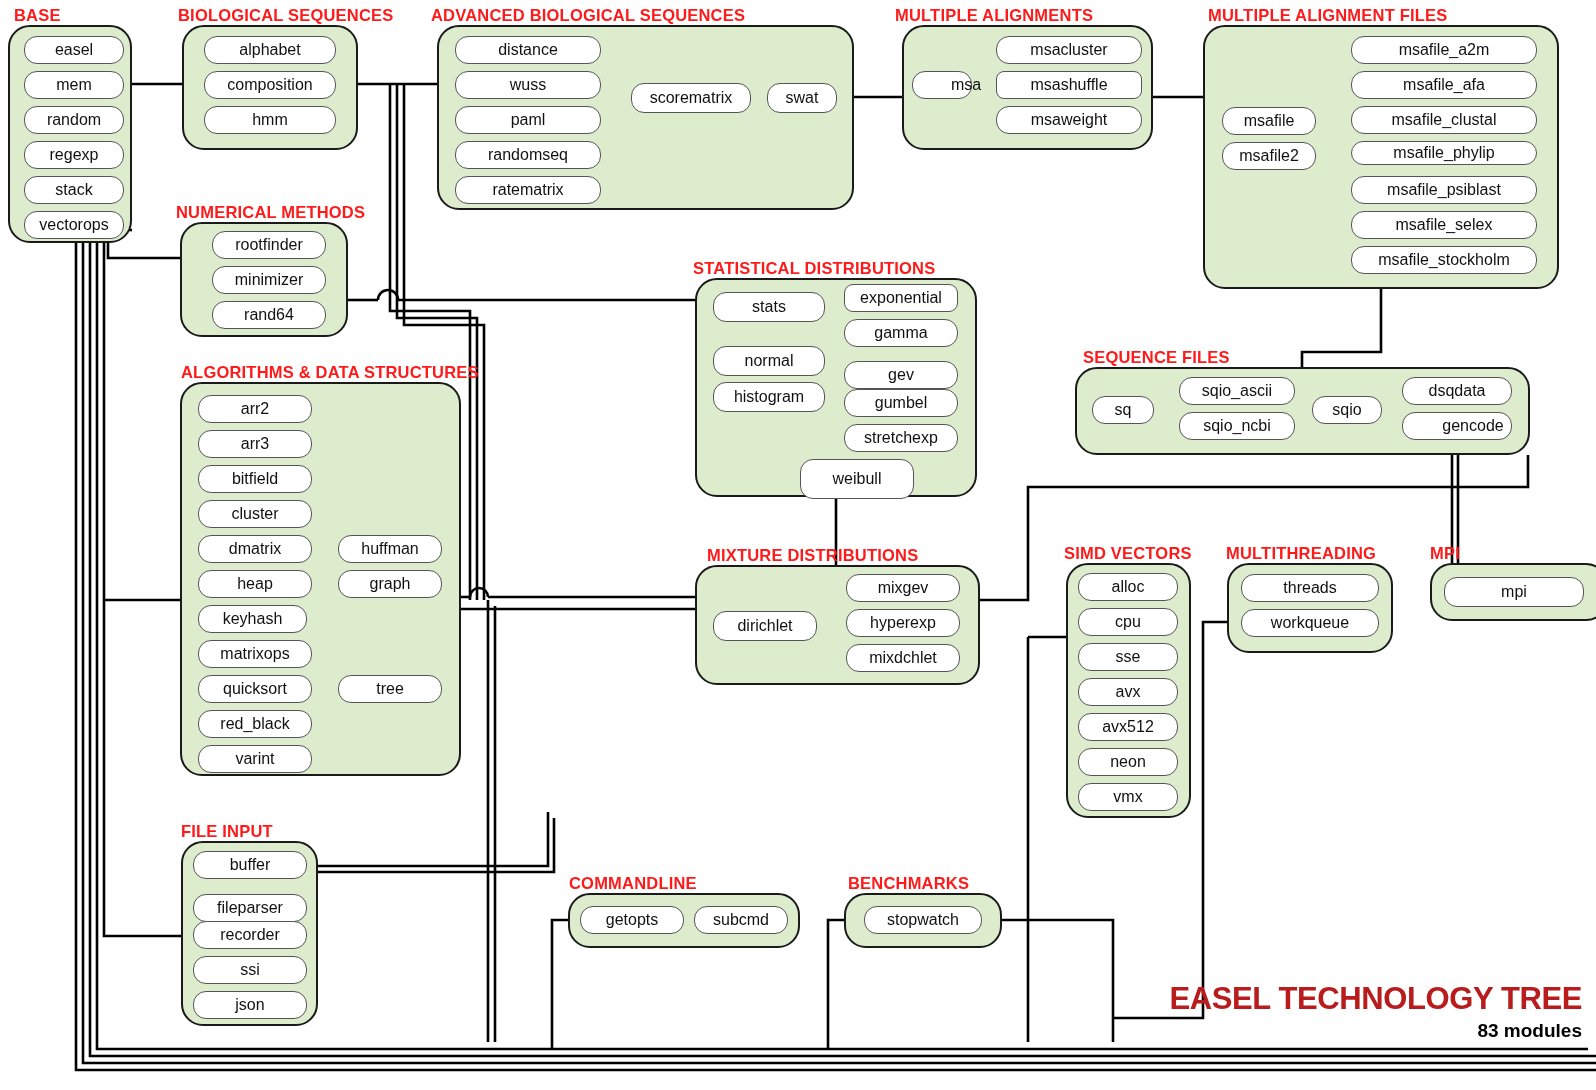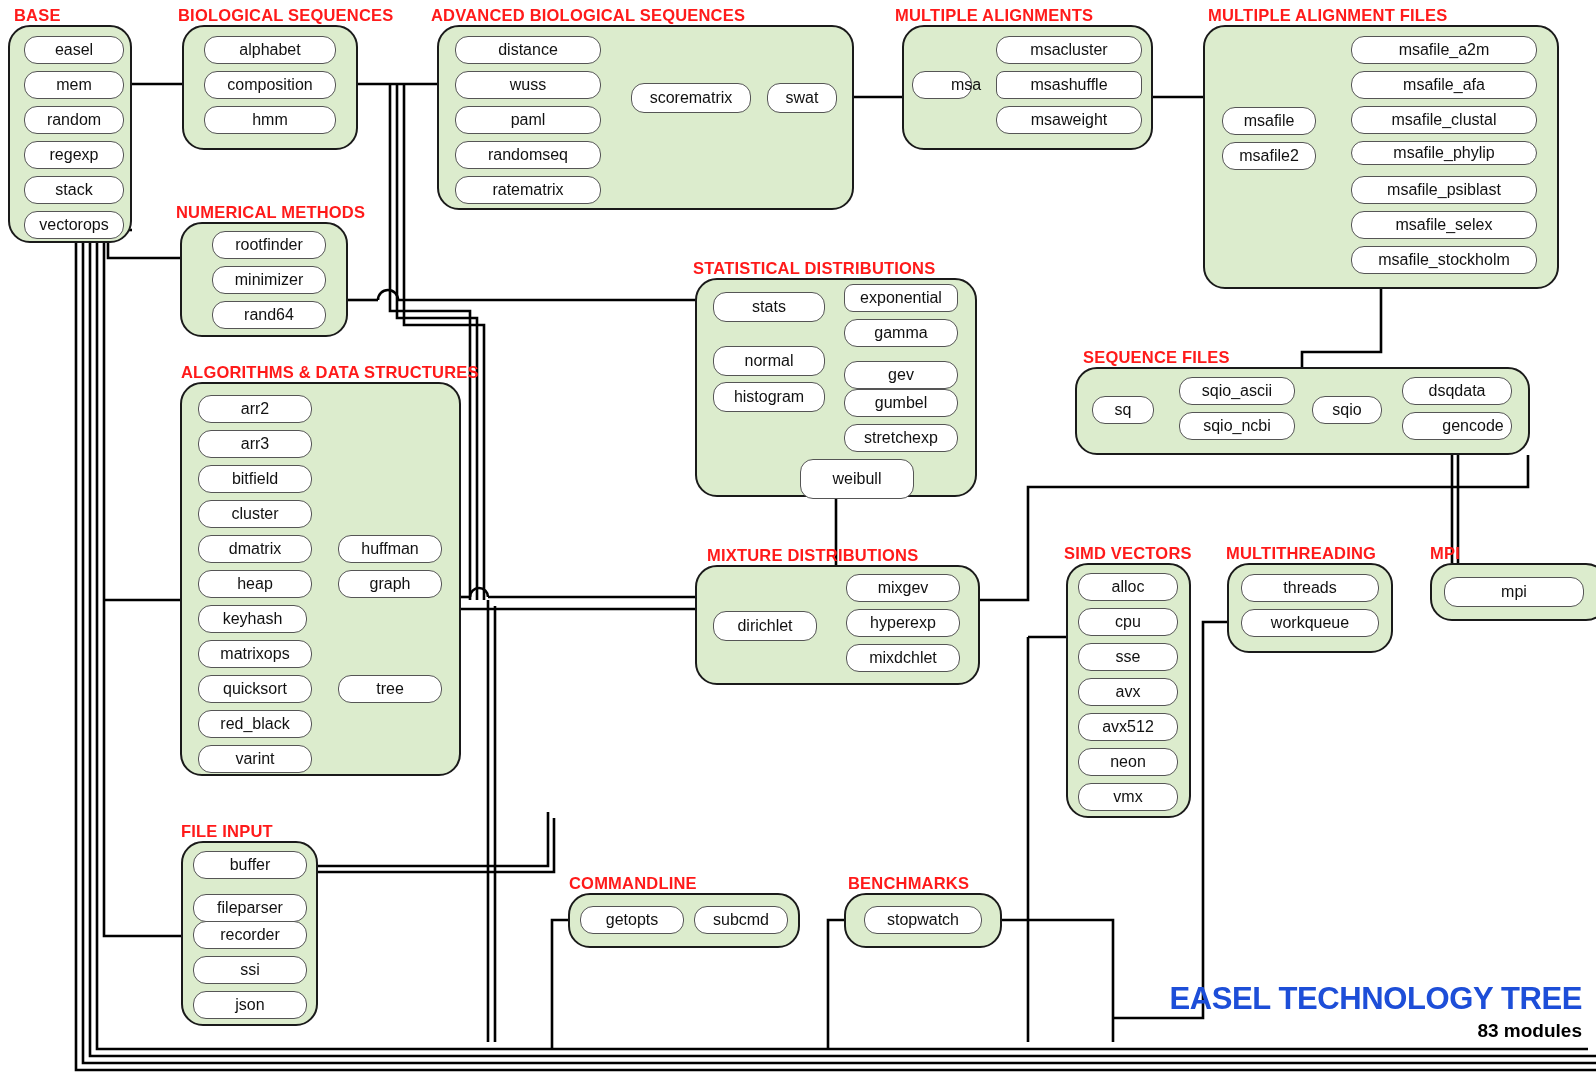--- a/index.html
+++ b/index.html
@@ -10,21 +10,21 @@
             pointer-events:none;z-index:1;}
   .group{position:absolute;background:#dceccd;border:2px solid #1a1a1a;
          border-radius:22px;box-sizing:border-box;z-index:2;}
   .glabel{position:absolute;color:#ff1a1a;font-weight:bold;font-size:16.5px;
           letter-spacing:0.2px;white-space:nowrap;z-index:3;}
   .mod{position:absolute;background:#ffffff;border:1.6px solid #555555;
        border-radius:13px;box-sizing:border-box;display:flex;
        align-items:center;justify-content:center;font-size:16px;color:#111;
        z-index:3;white-space:nowrap;}
   .title-block{position:absolute;right:14px;bottom:48px;text-align:right;z-index:4;}
-  .t-main{font-size:31px;font-weight:bold;letter-spacing:-0.4px;color:#1d4ed8;}
+  .t-main{font-size:31px;font-weight:bold;letter-spacing:-0.4px;color:#b91c1c;}
   .t-sub{font-size:19px;font-weight:bold;color:#000;margin-top:3px;}
 </style>
 </head>
 <body>
 
 <div id="canvas">
 
   <svg class="wires" viewBox="0 0 1596 1090">
     <g fill="none" stroke="#000000" stroke-width="2.6">
 

